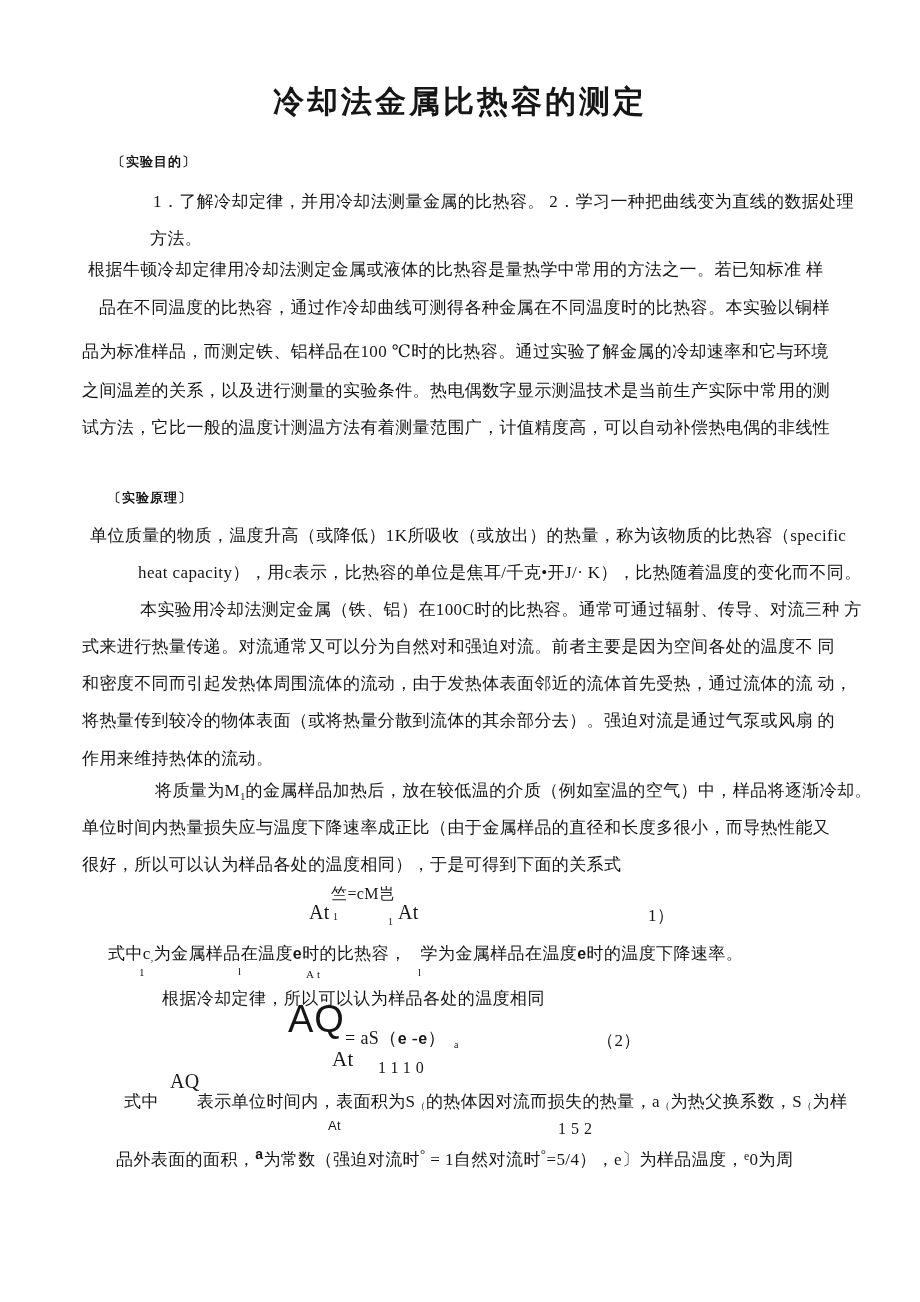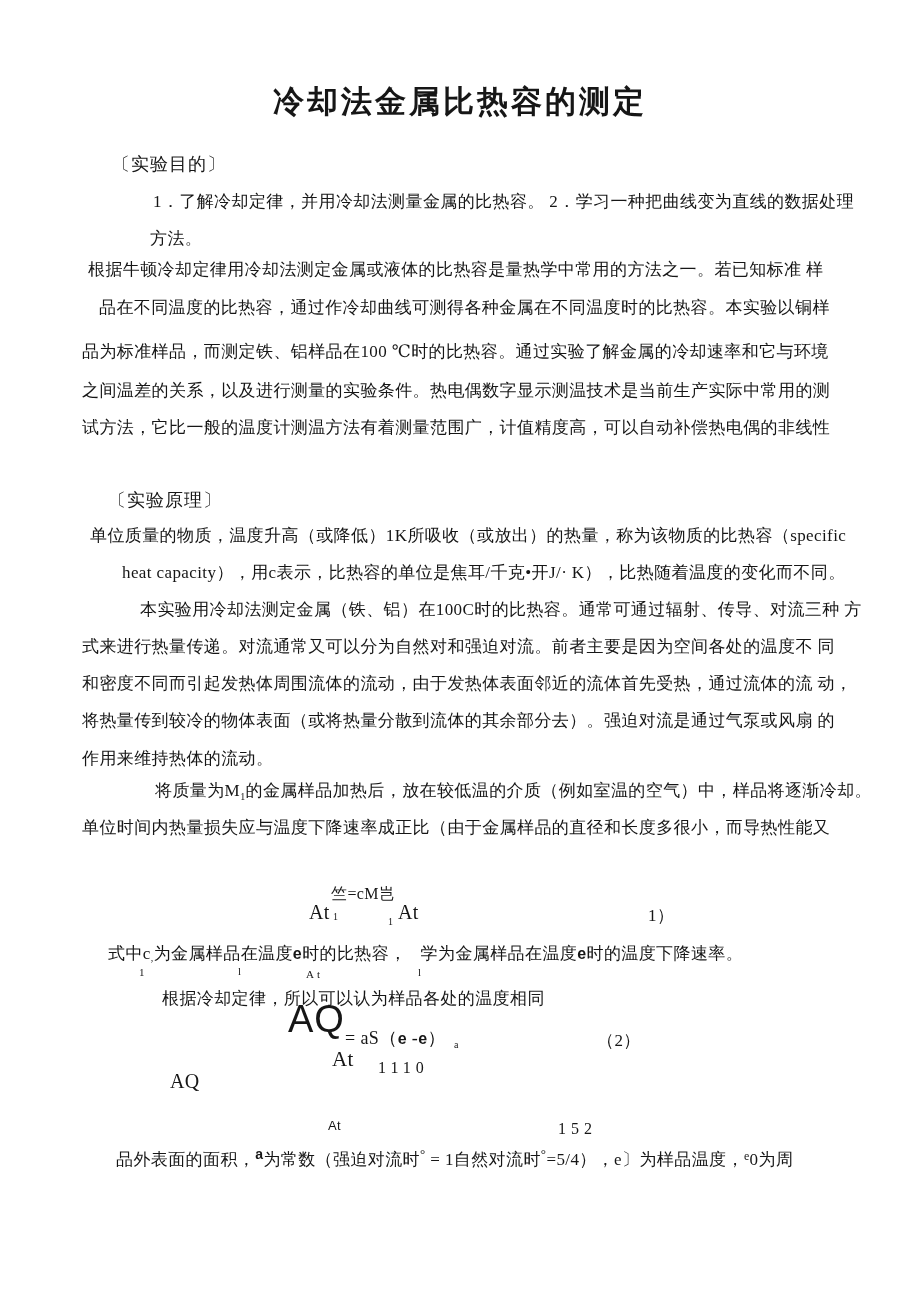--- a/index.html
+++ b/index.html
@@ -1,20 +1,20 @@
 <!DOCTYPE html>
 <html><head>
 <meta charset="utf-8">
 <style>
   html,body{margin:0;padding:0;background:#ffffff;}
   .page{position:relative;width:920px;height:1302px;background:#ffffff;overflow:hidden;
         font-family:"Liberation Serif","DejaVu Serif",serif;color:#161616;}
   .ln{position:absolute;white-space:nowrap;font-size:17px;letter-spacing:0.4px;line-height:1;}
   .title{left:0;top:86px;width:100%;text-align:center;font-size:31px;font-weight:bold;letter-spacing:3px;}
-  .hdr{font-size:18px;font-weight:normal;letter-spacing:1px;}
+  .hdr{font-size:13px;font-weight:bold;letter-spacing:1px;}
   .sans{font-family:"Liberation Sans","DejaVu Sans",sans-serif;}
   .be{font-family:"Liberation Sans","DejaVu Sans",sans-serif;font-weight:bold;font-size:16px;}
   .sub{font-size:10px;position:relative;top:4px;}
   .smk{font-size:10px;position:relative;top:2px;}
   .supd{font-size:13px;position:relative;top:-7px;}
   .supa{font-family:"Liberation Sans","DejaVu Sans",sans-serif;font-weight:bold;font-size:14px;position:relative;top:-6px;}
   .supe{font-size:12px;position:relative;top:-5px;}
   .f1sup{font-size:16px;}
   .tick{font-size:10px;}
   .marks{letter-spacing:5px;font-size:16px;}
@@ -33,31 +33,32 @@
   <div class="ln" style="left:150px;top:230px">方法。</div>
 
   <div class="ln" style="left:88px;top:261px">根据牛顿冷却定律用冷却法测定金属或液体的比热容是量热学中常用的方法之一。若已知标准 样</div>
   <div class="ln" style="left:99px;top:299px">品在不同温度的比热容，通过作冷却曲线可测得各种金属在不同温度时的比热容。本实验以铜样</div>
   <div class="ln" style="left:82px;top:343px">品为标准样品，而测定铁、铝样品在100 ℃时的比热容。通过实验了解金属的冷却速率和它与环境</div>
   <div class="ln" style="left:82px;top:382px">之间温差的关系，以及进行测量的实验条件。热电偶数字显示测温技术是当前生产实际中常用的测</div>
   <div class="ln" style="left:82px;top:419px">试方法，它比一般的温度计测温方法有着测量范围广，计值精度高，可以自动补偿热电偶的非线性</div>
 
   <div class="ln hdr" style="left:108px;top:491px">〔实验原理〕</div>
   <div class="ln" style="left:90px;top:527px">单位质量的物质，温度升高（或降低）1K所吸收（或放出）的热量，称为该物质的比热容（specific</div>
-  <div class="ln" style="left:122px;top:564px">heat capacity），用c表示，比热容的单位是焦耳/千克•开J/· K），比热随着温度的变化而不同。</div>
+  <div class="ln" style="left:138px;top:564px">heat capacity），用c表示，比热容的单位是焦耳/千克•开J/· K），比热随着温度的变化而不同。</div>
   <div class="ln" style="left:140px;top:601px">本实验用冷却法测定金属（铁、铝）在100C时的比热容。通常可通过辐射、传导、对流三种 方</div>
   <div class="ln" style="left:82px;top:638px">式来进行热量传递。对流通常又可以分为自然对和强迫对流。前者主要是因为空间各处的温度不 同</div>
   <div class="ln" style="left:82px;top:675px">和密度不同而引起发热体周围流体的流动，由于发热体表面邻近的流体首先受热，通过流体的流 动，</div>
   <div class="ln" style="left:82px;top:712px">将热量传到较冷的物体表面（或将热量分散到流体的其余部分去）。强迫对流是通过气泵或风扇 的</div>
   <div class="ln" style="left:82px;top:750px">作用来维持热体的流动。</div>
 
   <div class="ln" style="left:155px;top:782px">
     <span>将质量为M</span><span class="sub">1</span><span>的金属样品加热后，放在较低温的介质（例如室温的空气）中，样品将逐渐冷却。</span>
   </div>
   <div class="ln" style="left:82px;top:819px">单位时间内热量损失应与温度下降速率成正比（由于金属样品的直径和长度多很小，而导热性能又</div>
+  <div class="ln" style="left:82px;top:856px">很好，所以可以认为样品各处的温度相同），于是可得到下面的关系式</div>
 
   <div class="ln" style="left:309px;top:902px;font-size:20px">At</div>
   <div class="ln f1sup" style="left:331px;top:886px">竺=cM岂</div>
   <div class="ln tick" style="left:333px;top:912px">1</div>
   <div class="ln tick" style="left:388px;top:917px">1</div>
   <div class="ln" style="left:398px;top:902px;font-size:20px">At</div>
   <div class="ln" style="left:648px;top:907px">1）</div>
 
   <div class="ln" style="left:108px;top:945px">
     <span>式中c</span><span class="smk">,</span><span>为金属样品在温度</span><span class="be">e</span><span>时的比热容，</span><span class="spacer"></span><span>学为金属样品在温度</span><span class="be">e</span><span>时的温度下降速率。</span>
@@ -71,20 +72,23 @@
 
   <div class="ln sans" style="left:288px;top:1000px;font-size:38px;letter-spacing:1px">AQ</div>
   <div class="ln" style="left:345px;top:1029px;font-size:18px">
     <span>= aS（</span><span class="be">e</span><span> -</span><span class="be">e</span><span>）</span><span class="sub" style="margin-left:8px">a</span>
   </div>
   <div class="ln" style="left:332px;top:1049px;font-size:21px">At</div>
   <div class="ln marks" style="left:378px;top:1060px">1110</div>
   <div class="ln" style="left:597px;top:1032px">（2）</div>
 
   <div class="ln" style="left:170px;top:1071px;font-size:20px">AQ</div>
+  <div class="ln" style="left:124px;top:1093px">
+    <span>式中</span><span class="spacer2"></span><span>表示单位时间内，表面积为S</span><span class="smk">（</span><span>的热体因对流而损失的热量，a</span><span class="smk">（</span><span>为热父换系数，S</span><span class="smk">（</span><span>为样</span>
+  </div>
   <div class="ln sans" style="left:328px;top:1119px;font-size:13px">At</div>
   <div class="ln marks" style="left:558px;top:1121px">152</div>
 
   <div class="ln" style="left:116px;top:1151px">
     <span>品外表面的面积，</span><span class="supa">a</span><span>为常数（强迫对流时</span><span class="supd">°</span><span> = 1自然对流时</span><span class="supd">°</span><span>=5/4），e〕为样品温度，</span><span class="supe">e</span><span>0为周</span>
   </div>
 
 </div>
 
 </body></html>

